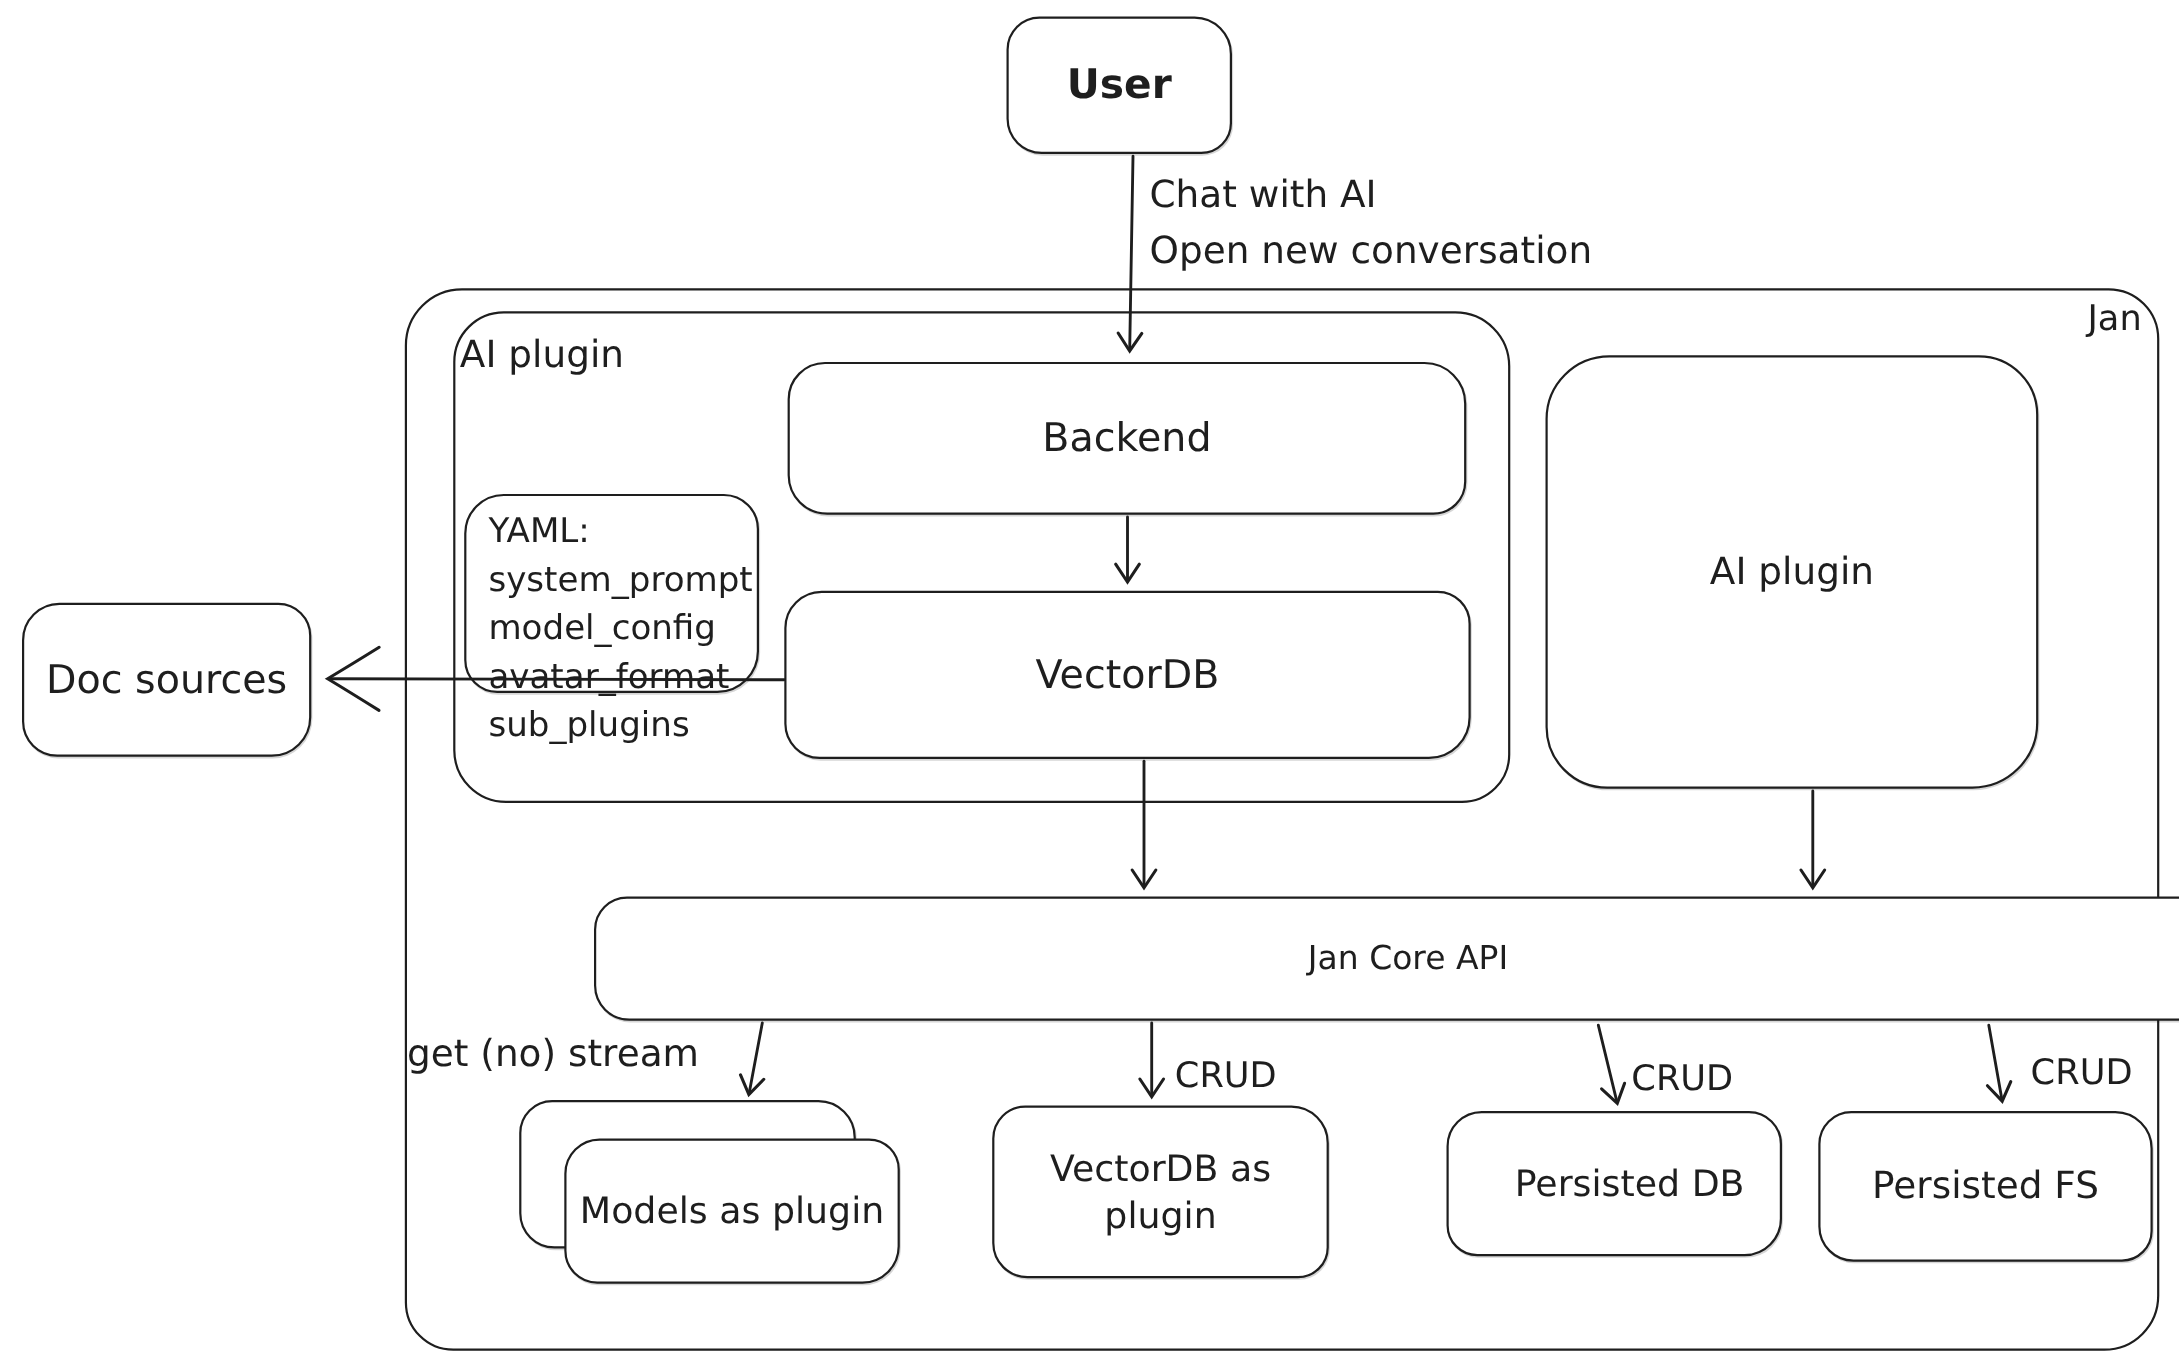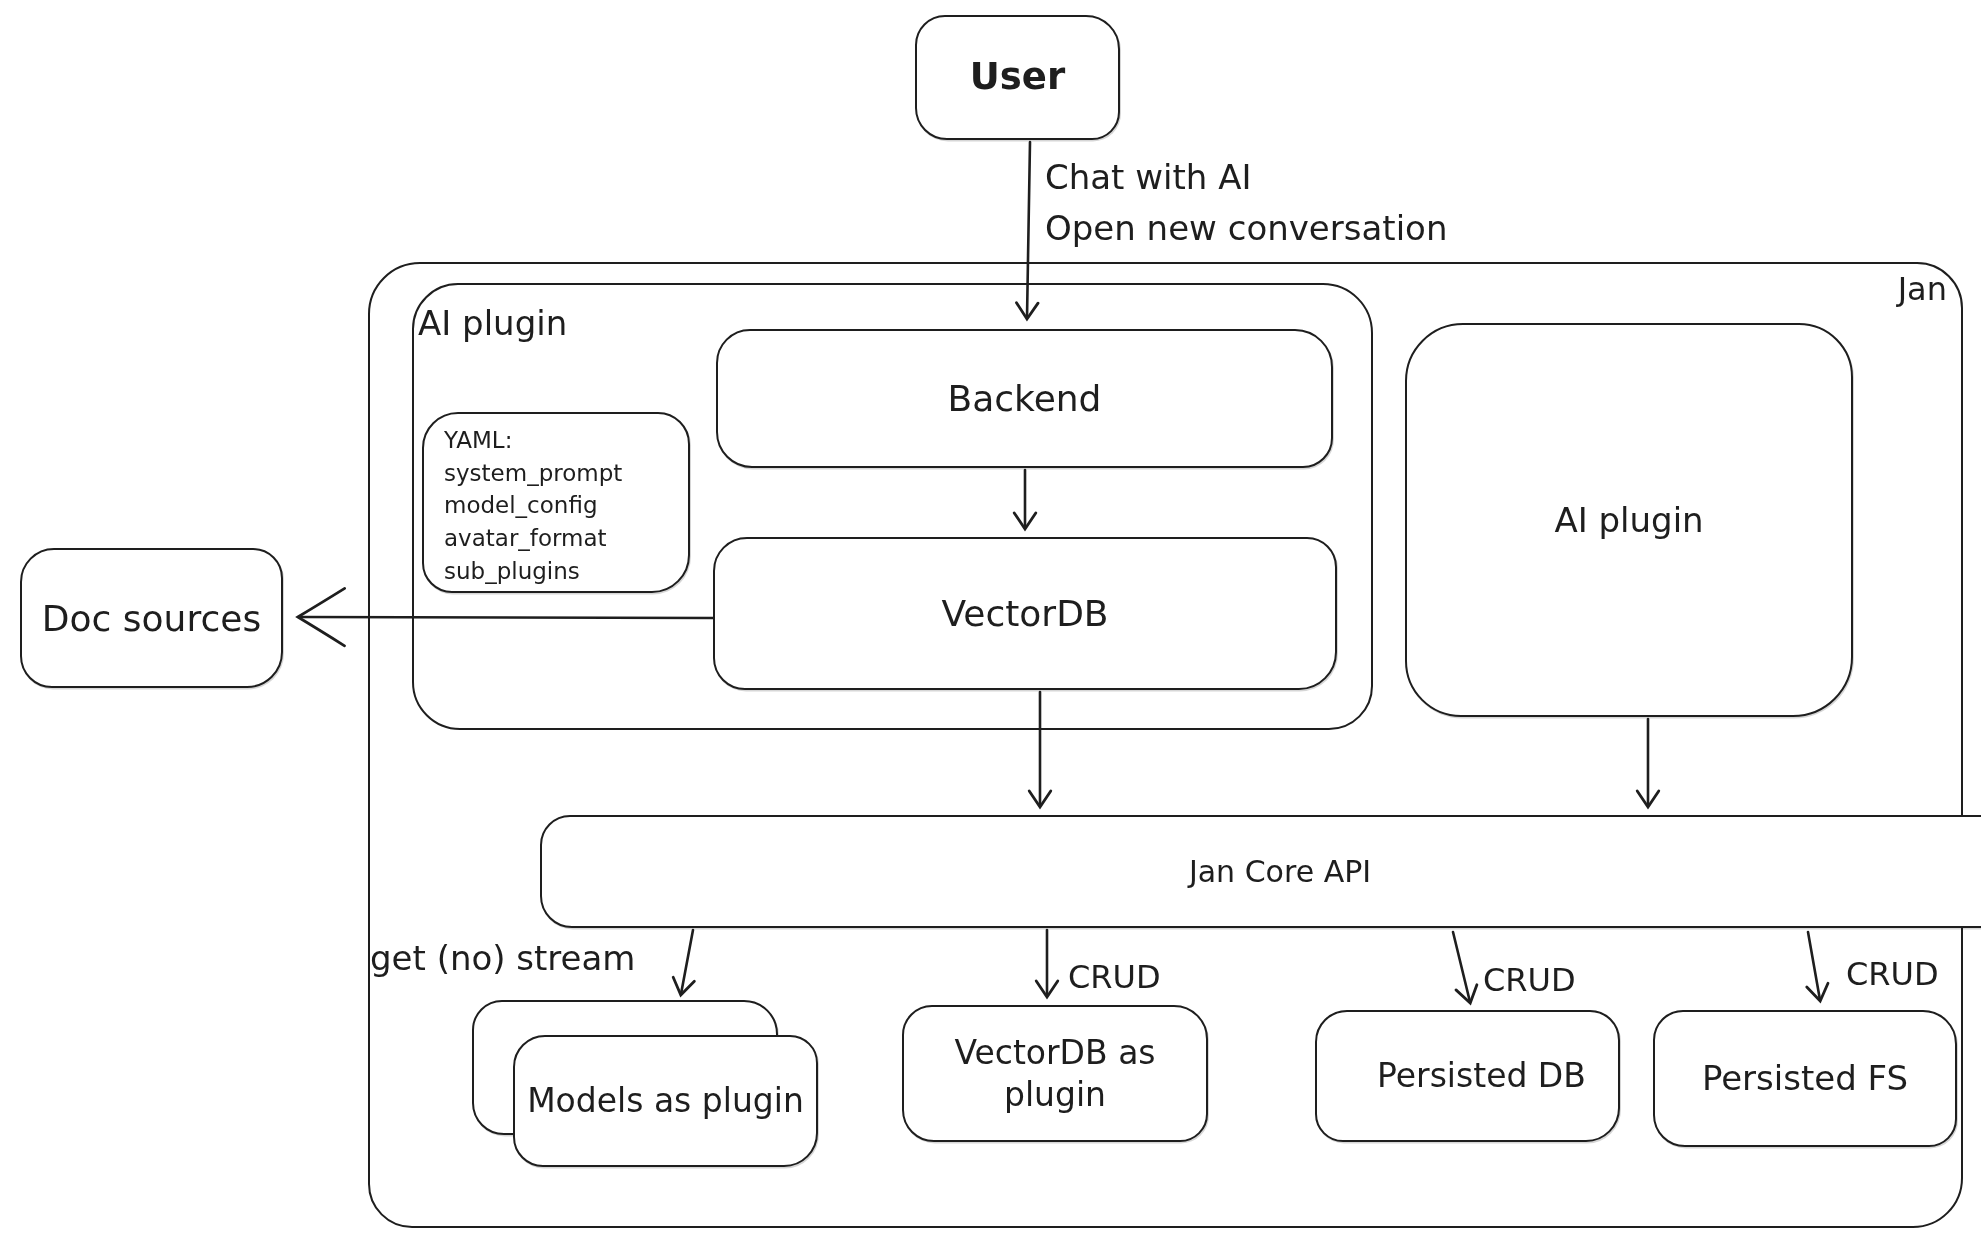--- a/index.html
+++ b/index.html
@@ -12,39 +12,39 @@
   .box {
     position:absolute; box-sizing:border-box;
     border:2.6px solid var(--ink); background:var(--bg);
     display:flex; align-items:center; justify-content:center;
     text-align:center; line-height:1.25;
     box-shadow:1px 1.5px 0 rgba(30,30,30,0.18);
   }
   .frame { background:transparent; justify-content:flex-start; align-items:flex-start; }
   .lbl { position:absolute; white-space:pre; z-index:11; }
   .big   { font-size:36px; }
-  .small { font-size:23px; }
+  .small { font-size:31px;margin-top:37px; }
   svg.edges { position:absolute; left:0; top:0; z-index:10; pointer-events:none; }
   svg.edges path { stroke:var(--ink); stroke-width:2.6; fill:none; stroke-linecap:round; }
   #m-arrow path, #m-arrow-big path { stroke:var(--ink); fill:none; }
 
   
   .n-user      { left:915px;  top:15px;   width:205px;  height:125px; border-radius:30px 34px 28px 32px; font-size:37px;font-weight:bold; }
   .n-jan       { left:368px;  top:262px;  width:1595px; height:966px; border-radius:52px 46px 50px 44px; box-shadow:none; }
   .n-aic       { left:412px;  top:283px;  width:961px;  height:447px; border-radius:46px 50px 44px 48px; box-shadow:none; }
   .n-yaml      { left:422px;  top:412px;  width:268px;  height:181px; border-radius:36px 32px 38px 30px;
                  justify-content:flex-start; align-items:flex-start; text-align:left; padding:10px 0 0 20px; line-height:1.42; }
   .n-renderer  { left:716px;  top:329px;  width:617px;  height:139px; border-radius:34px 38px 30px 36px; }
   .n-backend   { left:713px;  top:537px;  width:624px;  height:153px; border-radius:34px 30px 38px 32px; }
   .n-aip       { left:1405px; top:323px;  width:448px;  height:394px; border-radius:58px 54px 60px 56px; font-size:34px; }
   .n-api       { left:540px;  top:815px;  width:1480px; height:113px; border-radius:30px 34px 28px 32px; font-size:30px; }
   .n-doc       { left:20px;   top:548px;  width:263px;  height:140px; border-radius:34px 30px 36px 32px; }
   .n-modelsb   { left:472px;  top:1000px; width:306px;  height:135px; border-radius:30px 34px 28px 32px; }
   .n-modelsf   { left:513px;  top:1035px; width:305px;  height:132px; border-radius:32px 28px 34px 30px; font-size:33px; }
-  .n-vectordb  { left:902px;  top:1005px; width:306px;  height:137px; border-radius:30px 34px 28px 32px; font-size:33px; padding:0 28px; }
+  .n-vectordb  { left:902px;  top:1005px; width:306px;  height:157px; border-radius:30px 34px 28px 32px; font-size:33px; padding:0 28px; }
   .n-pdb       { left:1315px; top:1010px; width:305px;  height:132px; border-radius:32px 30px 34px 28px; font-size:33px;padding-left:28px; }
   .n-pfs       { left:1653px; top:1010px; width:304px;  height:137px; border-radius:30px 34px 28px 32px; font-size:34px;text-align:right; }
 
   .l-jan     { left:1757px; top:270px;  width:190px; text-align:right; font-size:32px; }
   .l-aic     { left:418px;  top:303px;  font-size:34px; }
   .l-user2r  { left:1045px; top:152px;  font-size:34px; line-height:1.5; }
   .l-stream  { left:370px;  top:938px;  font-size:34px; }
   .l-crud-v  { left:1068px; top:958px;  font-size:32px; }
   .l-crud-db { left:1483px; top:961px;  font-size:32px; }
   .l-crud-fs { left:1846px; top:955px;  font-size:32px; }

